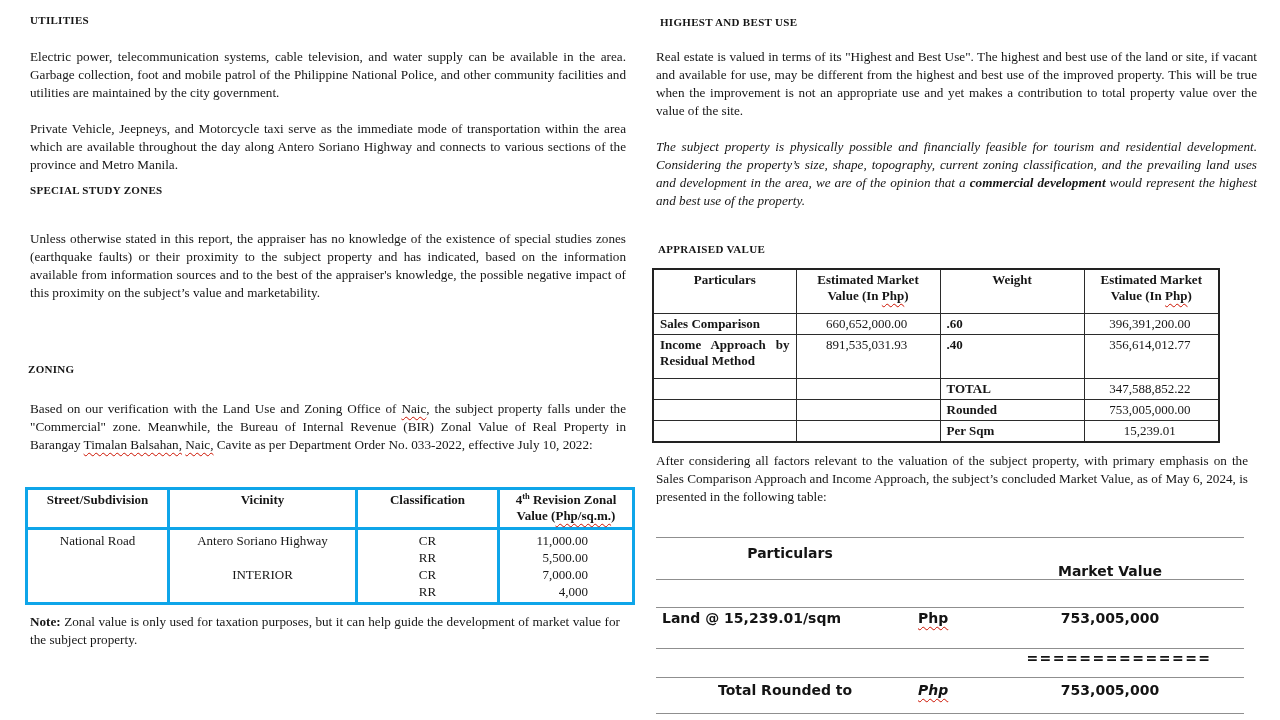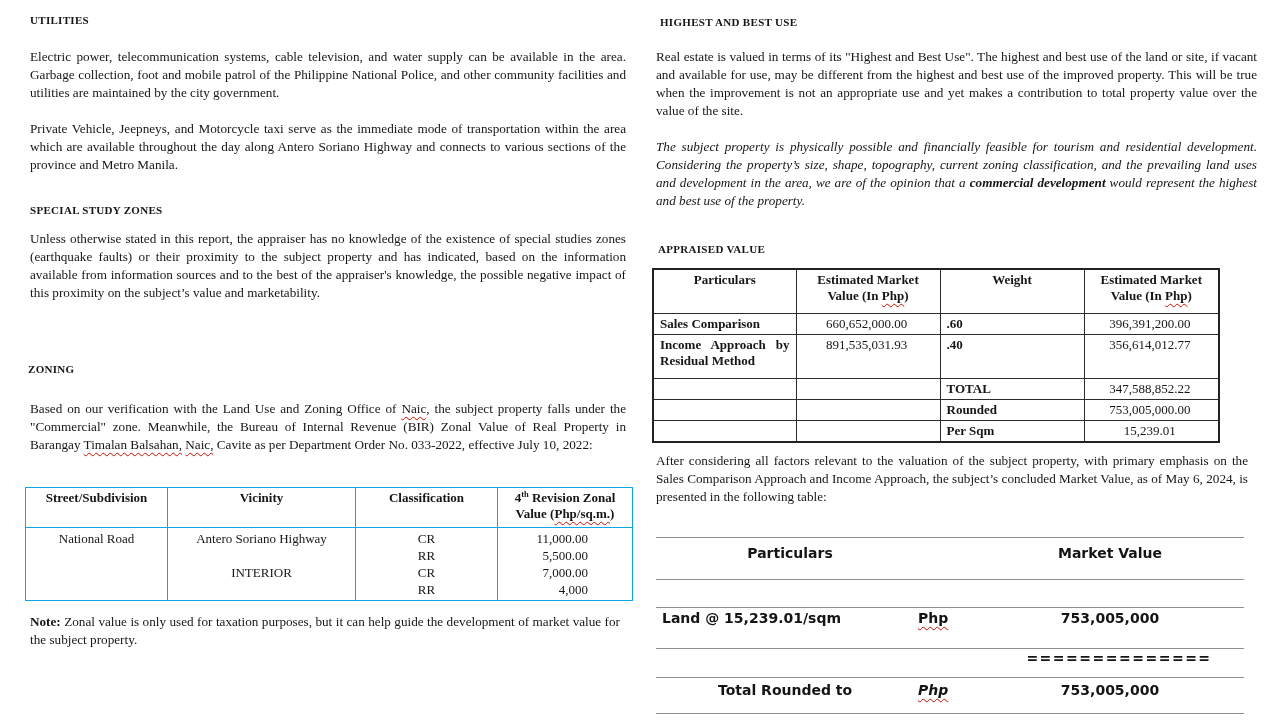--- a/index.html
+++ b/index.html
@@ -37,21 +37,21 @@
   .i { font-style: italic; }
   .sup { vertical-align: super; font-size: 8.5px; line-height: 0; }
 
   
   #zonal-table {
     position: absolute; left: 25px; top: 487px; width: 607px;
     border-collapse: collapse; table-layout: fixed;
     font-size: 13px; border: 1.5px solid #2b2b2b;
   }
   #zonal-table th, #zonal-table td {
-    border: 1px solid #0ea5e9; vertical-align: top; padding: 2px 4px;
+    border: 3px solid #0ea5e9; vertical-align: top; padding: 2px 4px;
   }
   #zonal-table th { font-weight: bold; text-align: center; height: 40px; }
   #zonal-table td { height: 70px; }
   .zline { height: 17px; line-height: 17px; text-align: center; overflow: hidden; }
   .zline.num { text-align: right; padding-right: 40px; }
 
   
   #appraised-table {
     position: absolute; left: 652px; top: 268px; width: 566px;
     border-collapse: collapse; table-layout: fixed;
@@ -73,34 +73,34 @@
   .sans {
     position: absolute;
     font-family: "DejaVu Sans", sans-serif;
     font-weight: bold; font-size: 14px; color: #141414;
     white-space: nowrap;
   }
   .cline { position: absolute; left: 656px; width: 588px; height: 1px; background: #8f8f8f; }
   #cl1 { top: 537px; } #cl2 { top: 579px; } #cl3 { top: 607px; }
   #cl4 { top: 648px; } #cl5 { top: 677px; } #cl6 { top: 713px; }
   #concl-header-part { left: 660px; top: 545px; width: 260px; text-align: center; }
-  #concl-header-mv   { left: 1000px; top: 545px; width: 220px; text-align: center; }
+  #concl-header-mv   { left: 1000px; top: 563px; width: 220px; text-align: center; }
   #land-label  { left: 662px;  top: 610px; }
   #land-cur    { left: 918px;  top: 610px; }
   #land-val    { left: 1010px; top: 610px; width: 200px; text-align: center; }
   #equals-row  { left: 1014px; top: 650px; width: 210px; text-align: center; letter-spacing: 1.5px; }
   #total-label { left: 718px;  top: 682px; }
   #total-cur   { left: 918px;  top: 682px; }
   #total-val   { left: 1010px; top: 682px; width: 200px; text-align: center; }
 
   
   #utilities-h { left: 30px; top: 14px; }
   #utilities-p1 { left: 30px; top: 48px;  width: 596px; }
   #utilities-p2 { left: 30px; top: 120px; width: 596px; }
-  #special-h   { left: 30px; top: 204px; }
+  #special-h   { left: 30px; top: 184px; }
   #special-p   { left: 30px; top: 230px; width: 596px; }
   #zoning-h    { left: 28px; top: 363px; }
   #zoning-p    { left: 30px; top: 400px; width: 596px; }
   #note-p      { left: 30px; top: 613px; width: 590px; }
 
   
   #hbu-h       { left: 660px; top: 16px; }
   #hbu-p1      { left: 656px; top: 48px;  width: 601px; }
   #hbu-p2      { left: 656px; top: 138px; width: 601px; font-style: italic; }
   #appraised-h { left: 658px; top: 243px; }

